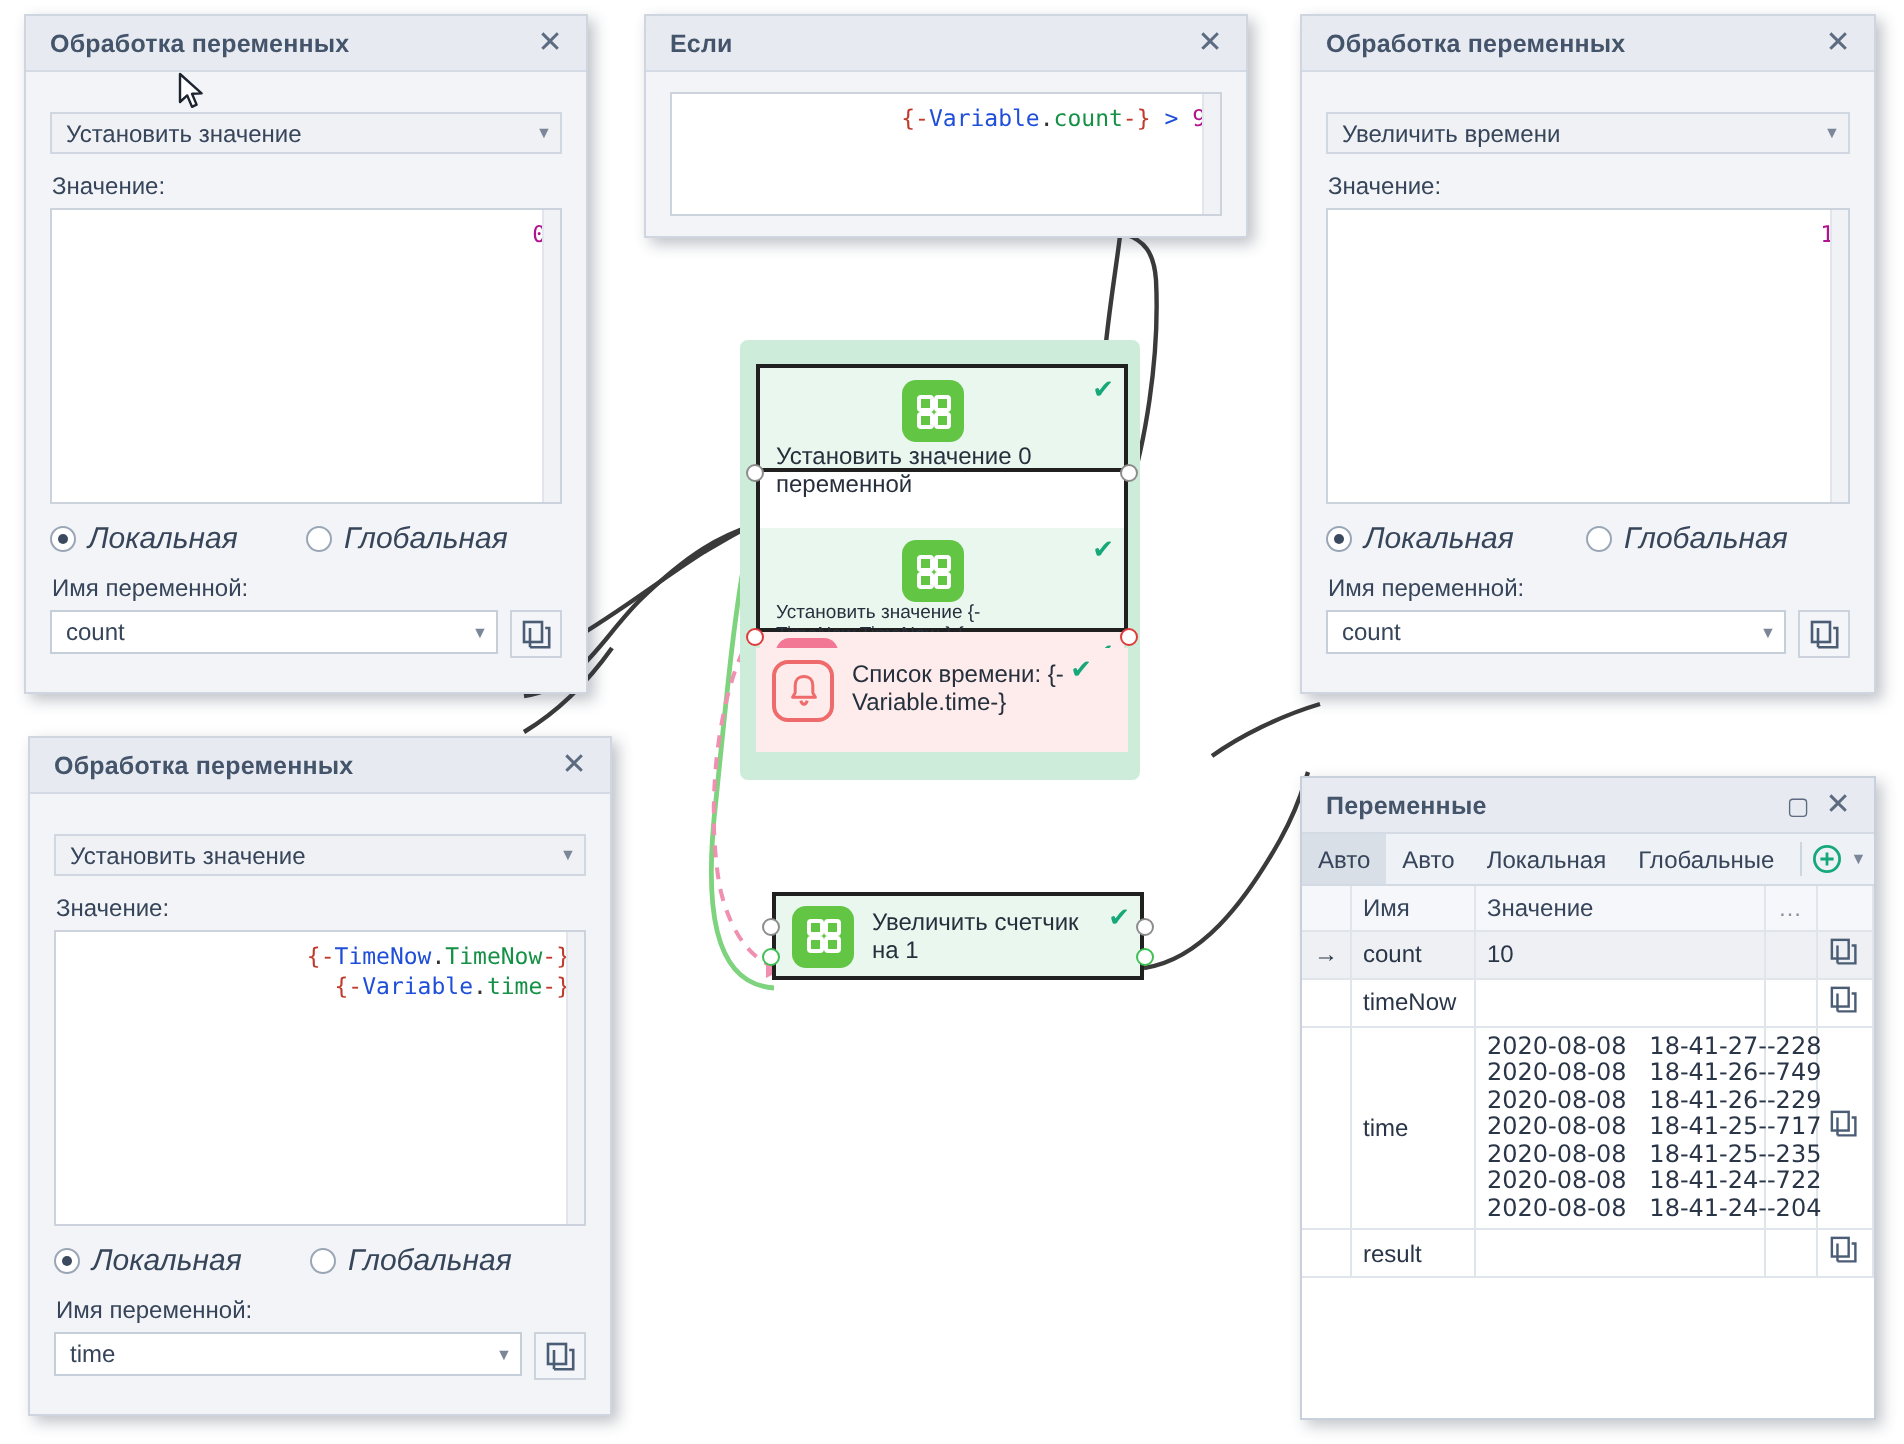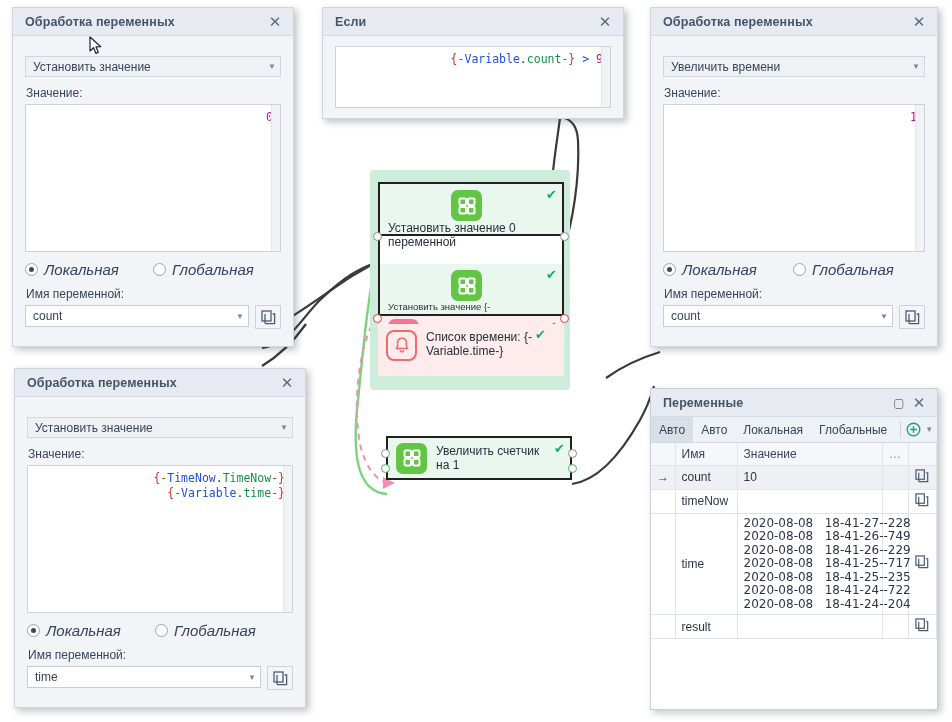--- a/index.html
+++ b/index.html
@@ -285,21 +285,21 @@
     <div class="nicon o">
       <svg width="16" height="17" viewBox="0 0 16 17">
         <path d="M8 1.2 C5.3 1.2 3.6 3 3.6 5.6 L3.6 9.4 L2.3 11.6 L13.7 11.6 L12.4 9.4 L12.4 5.6 C12.4 3 10.7 1.2 8 1.2 Z" fill="none" stroke="#ef6b6b" stroke-width="1.5" stroke-linejoin="round"></path>
         <path d="M6.4 13.3 C6.7 14.5 7.3 15.1 8 15.1 C8.7 15.1 9.3 14.5 9.6 13.3" fill="none" stroke="#ef6b6b" stroke-width="1.5"></path>
       </svg>
     </div>
     <div class="ntext">Список времени: {-Variable.time-}</div>
     <div class="check" style="right:18px;">✔</div>
   </div>
 
-  <div class="standalone" style="left:386px; top:436px; width:186px; height:44px;">
+  <div class="standalone" style="left:386px; top:446px; width:186px; height:44px;">
     <div class="nicon g">
       <svg width="18" height="18" viewBox="0 0 18 18">
         <rect x="1.5" y="1.5" width="6.5" height="6.5" rx="1" fill="none" stroke="#fff" stroke-width="2"></rect>
         <rect x="10" y="1.5" width="6.5" height="6.5" rx="1" fill="none" stroke="#fff" stroke-width="2"></rect>
         <rect x="1.5" y="10" width="6.5" height="6.5" rx="1" fill="none" stroke="#fff" stroke-width="2"></rect>
         <rect x="10" y="10" width="6.5" height="6.5" rx="1" fill="none" stroke="#fff" stroke-width="2"></rect>
       </svg>
     </div>
     <div class="ntext">Увеличить счетчик на 1</div>
     <div class="check">✔</div>

